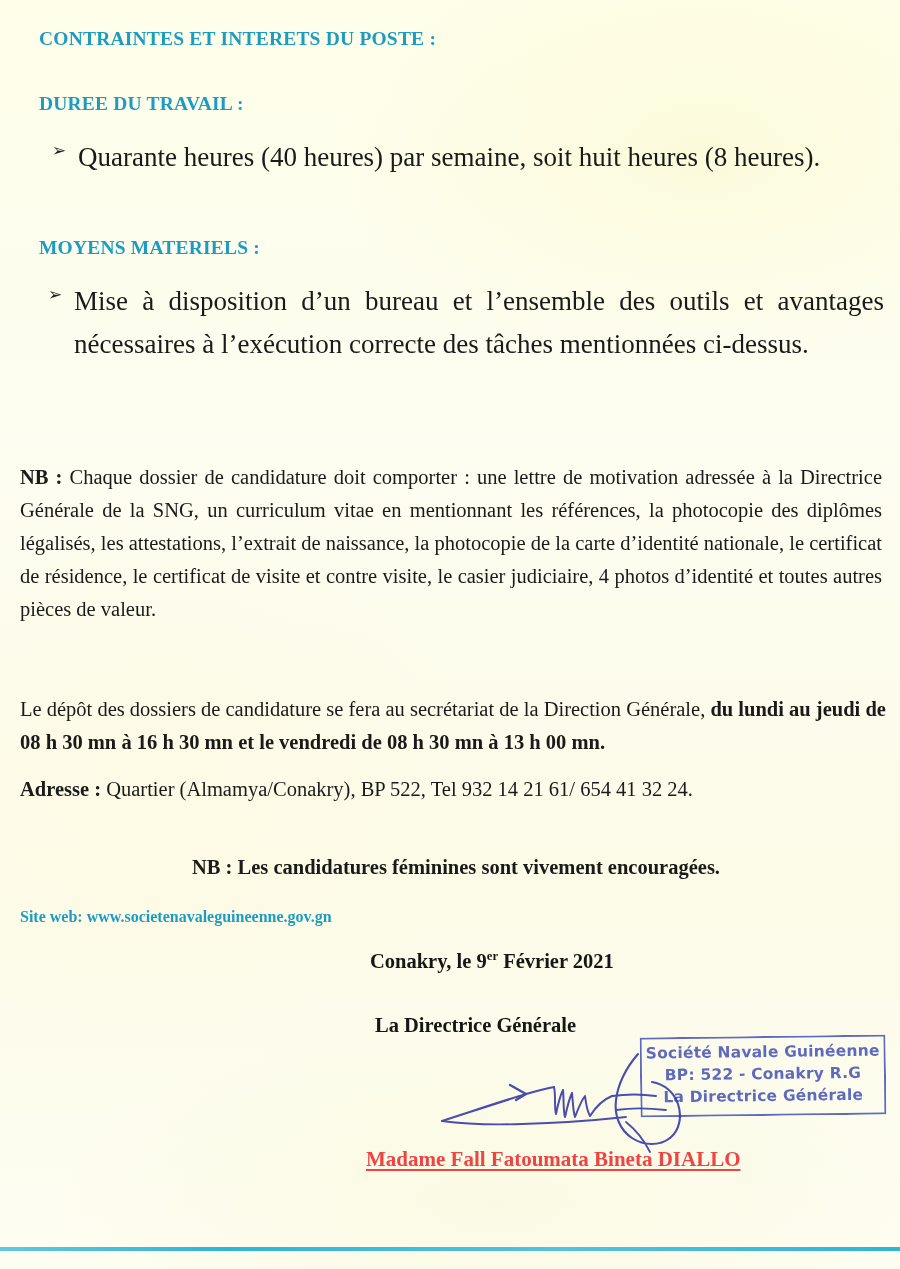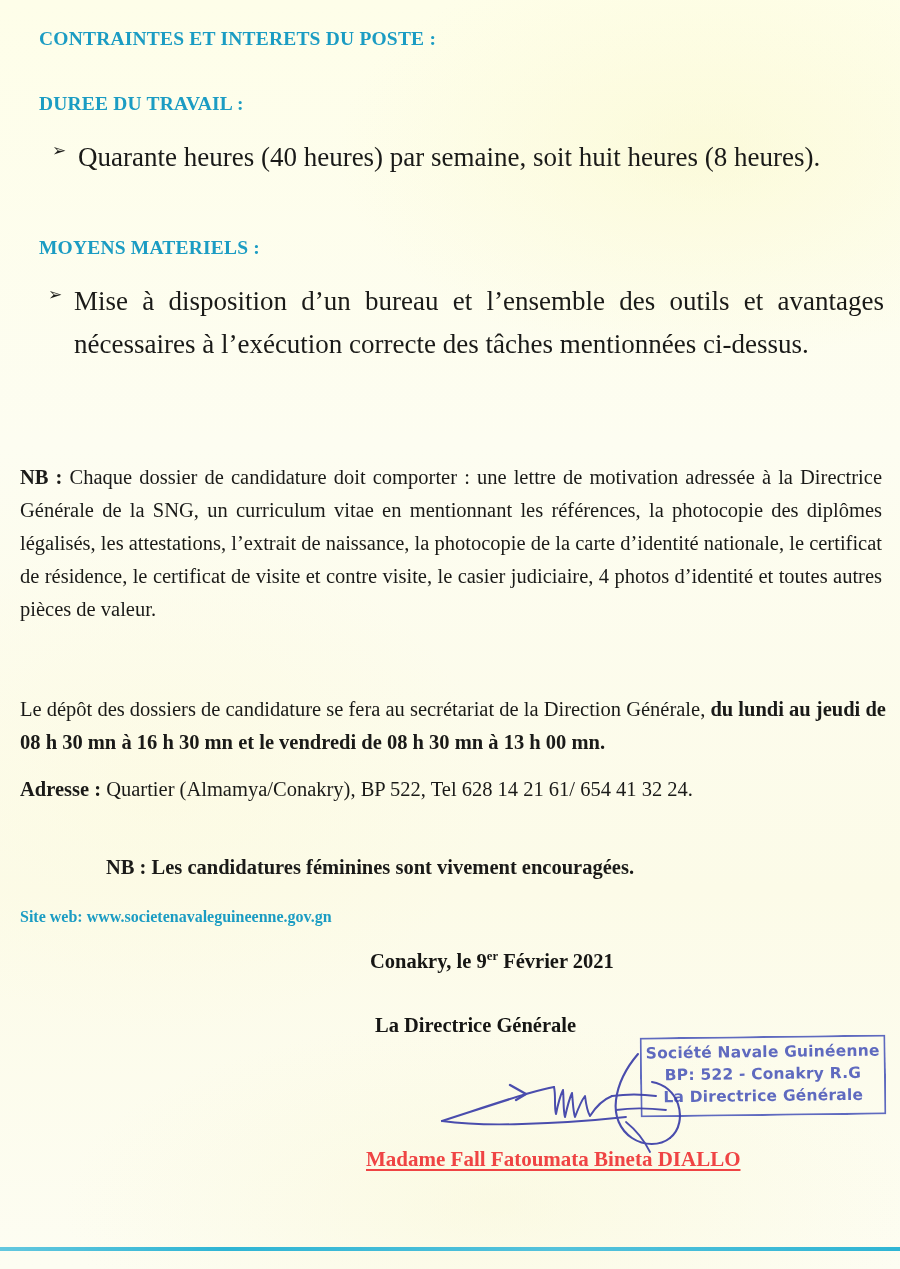--- a/index.html
+++ b/index.html
@@ -72,21 +72,21 @@
   .para {
     position: absolute;
     font-size: 20.5px;
     line-height: 1.62;
     text-align: justify;
     color: #1a1a18;
   }
   .para-nb       { left: 20px; top: 440px;  width: 862px; }
   .para-depot    { left: 20px; top: 672px;  width: 866px; text-align: left; }
   .para-adresse  { left: 20px; top: 752px;  width: 866px; text-align: left; }
-  .para-nb2      { left: 20px; top: 830px;  width: 700px; font-weight: bold; text-align: center; }
+  .para-nb2      { left: 20px; top: 830px;  width: 700px; font-weight: bold; text-align: right; }
 
   b, .bold { font-weight: bold; }
 
   .site-web {
     position: absolute;
     left: 20px;
     top: 908px;
     color: #1b9cc3;
     font-weight: bold;
     font-size: 16px;
@@ -203,21 +203,21 @@
 
   <p class="para para-nb">
     <b>NB :</b><span> Chaque dossier de candidature doit comporter : une lettre de motivation adressée à la Directrice Générale de la SNG, un curriculum vitae en mentionnant les références, la photocopie des diplômes  légalisés, les attestations, l’extrait de naissance, la photocopie de la carte d’identité nationale, le certificat de résidence, le certificat de visite et contre visite, le casier judiciaire, 4 photos d’identité et toutes autres pièces de valeur.</span>
   </p>
 
   <p class="para para-depot">
     <span>Le dépôt des dossiers de candidature se fera au secrétariat de la Direction Générale, </span><b>du lundi au jeudi de 08 h 30 mn à 16 h 30 mn et le vendredi de 08 h 30 mn à 13 h 00 mn.</b>
   </p>
 
   <p class="para para-adresse">
-    <b>Adresse : </b><span>Quartier  (Almamya/Conakry), BP 522, Tel 628 14 21 61/ 654 41 32 24.</span>
+    <b>Adresse : </b><span>Quartier  (Almamya/Conakry), BP 522, Tel 932 14 21 61/ 654 41 32 24.</span>
   </p>
 
   <p class="para para-nb2">NB : Les candidatures féminines sont vivement encouragées.</p>
 
   <div class="site-web">
     <span>Site web: </span><a href="#" style="color:inherit;text-decoration:none">www.societenavaleguineenne.gov.gn</a>
   </div>
 
   <div class="date-line">
     <span>Conakry, le 9</span><sup>er</sup><span> Février 2021</span>

